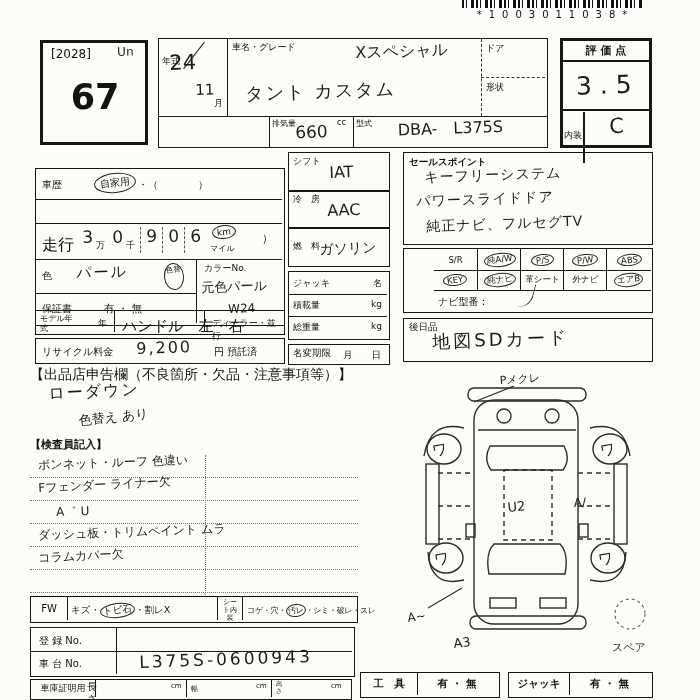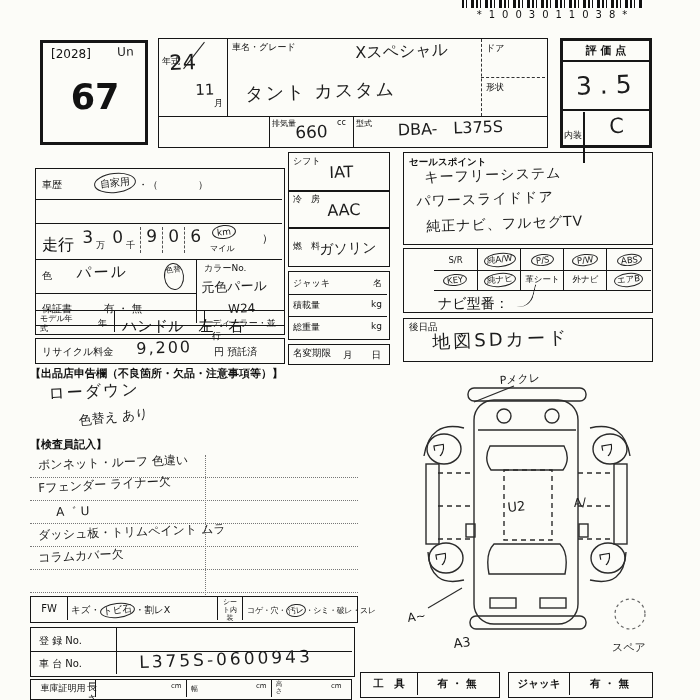--- a/index.html
+++ b/index.html
@@ -114,21 +114,21 @@
     <span class="a pre" style="left:86px;top:6px;font-size:15px">ハンドル　左・右</span>
     <div class="a" style="left:168px;top:0;height:21px;border-left:1.8px solid #161616"></div>
     <span class="a" style="left:176px;top:6px;font-size:9px">ディーラー・並行</span>
   </div>
   <div class="b" style="left:35px;top:338px;width:250px;height:26px">
     <span class="a" style="left:6px;top:6px;font-size:10px">リサイクル料金</span>
     <span class="a hw" style="left:100px;top:2px;font-size:16px;letter-spacing:2px">9,200</span>
     <span class="a" style="left:178px;top:6px;font-size:10px">円 預託済</span>
   </div>
 
-  <div class="a" style="left:30px;top:366px;font-size:11px;font-weight:bold">【出品店申告欄（不良箇所・欠品・注意事項等）】</div>
+  <div class="a" style="left:30px;top:366px;font-size:14px;font-weight:normal">【出品店申告欄（不良箇所・欠品・注意事項等）】</div>
   <div class="a hw" style="left:48px;top:386px;font-size:16px;letter-spacing:2px;transform:rotate(-3deg)">ローダウン</div>
   <div class="a hw" style="left:78px;top:414px;font-size:13px;transform:rotate(-6deg)">色替え あり</div>
 
   <div class="b" style="left:288px;top:152px;width:102px;height:40px">
     <span class="a l" style="left:4px;top:2px">シフト</span>
     <span class="a hw" style="left:40px;top:12px;font-size:16px">IAT</span>
   </div>
   <div class="b" style="left:288px;top:190px;width:102px;height:39px">
     <span class="a l" style="left:4px;top:2px">冷　房</span>
     <span class="a hw" style="left:38px;top:12px;font-size:16px">AAC</span>
@@ -187,21 +187,21 @@
       </div>
     <div class="a f" style="left:116px;top:21px;width:43px;height:20px;border-left:1.8px solid #161616;border-bottom:1.8px solid #161616;font-size:8.5px">
         <span>革シート</span>
       </div>
     <div class="a f" style="left:159px;top:21px;width:43px;height:20px;border-left:1.8px solid #161616;border-bottom:1.8px solid #161616;font-size:8.5px">
         <span>外ナビ</span>
       </div>
     <div class="a f" style="left:202px;top:21px;width:44px;height:20px;border-left:1.8px solid #161616;border-bottom:1.8px solid #161616;font-size:8.5px">
         <span class="c" style="padding:0 2px">エアB</span>
       </div>
-    <span class="a" style="left:34px;top:46px;font-size:14px">ナビ型番：</span>
+    <span class="a" style="left:34px;top:46px;font-size:10px">ナビ型番：</span>
     <div class="a hw" style="left:110px;top:30px;width:22px;height:26px;border-right:1.6px solid #222;border-radius:0 0 60% 0;transform:rotate(14deg)"></div>
   </div>
 
   <div class="b" style="left:403px;top:318px;width:250px;height:44px">
     <span class="a" style="left:5px;top:2px;font-size:9.5px">後日品</span>
     <span class="a hw" style="left:28px;top:14px;font-size:18px;letter-spacing:3px">地図SDカード</span>
   </div>
 
   <div class="a" style="left:30px;top:437px;font-size:11px;font-weight:bold">【検査員記入】</div>
   <div class="a" style="left:30px;top:455px;width:328px;height:141px">

